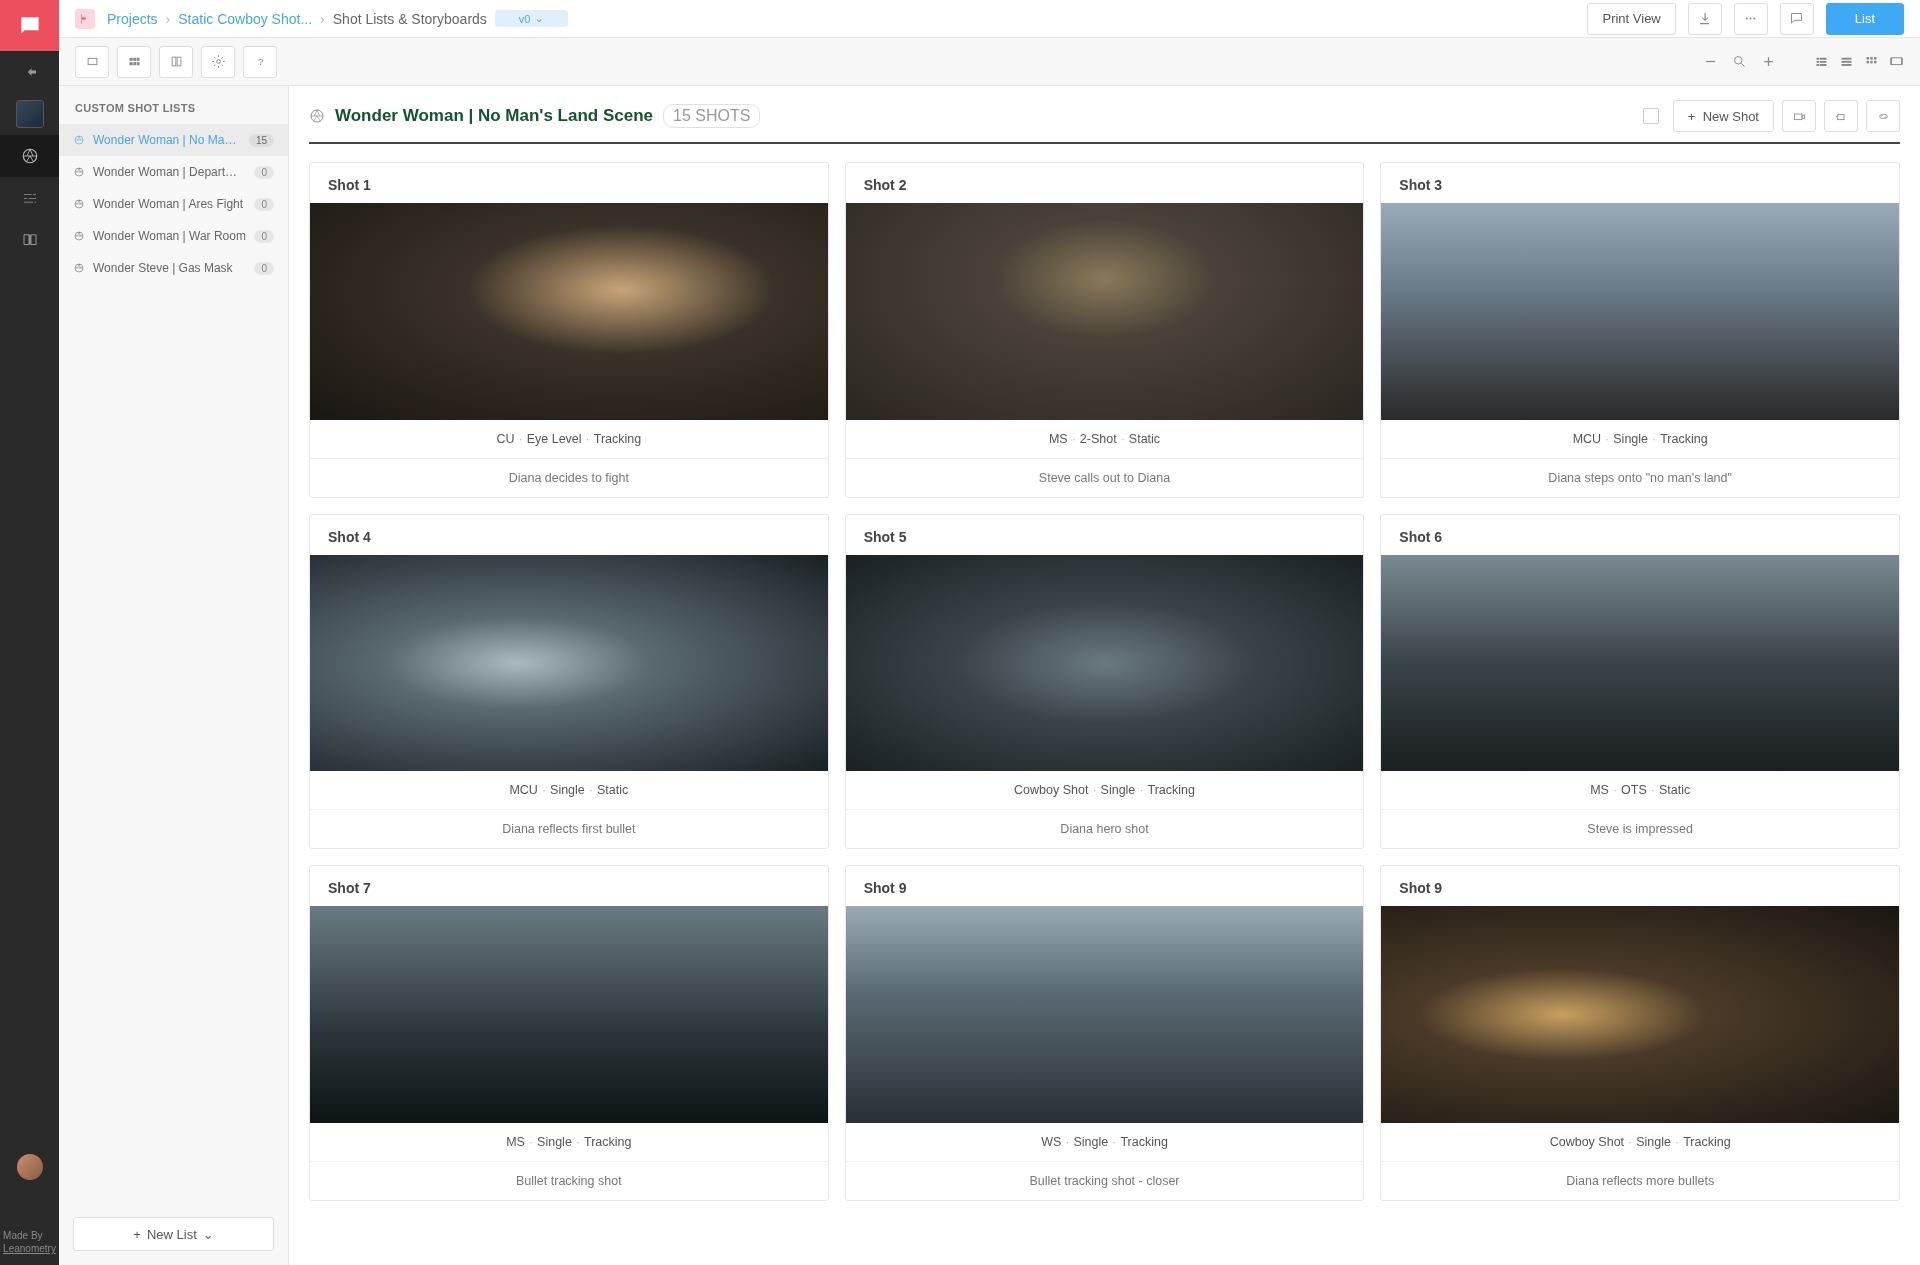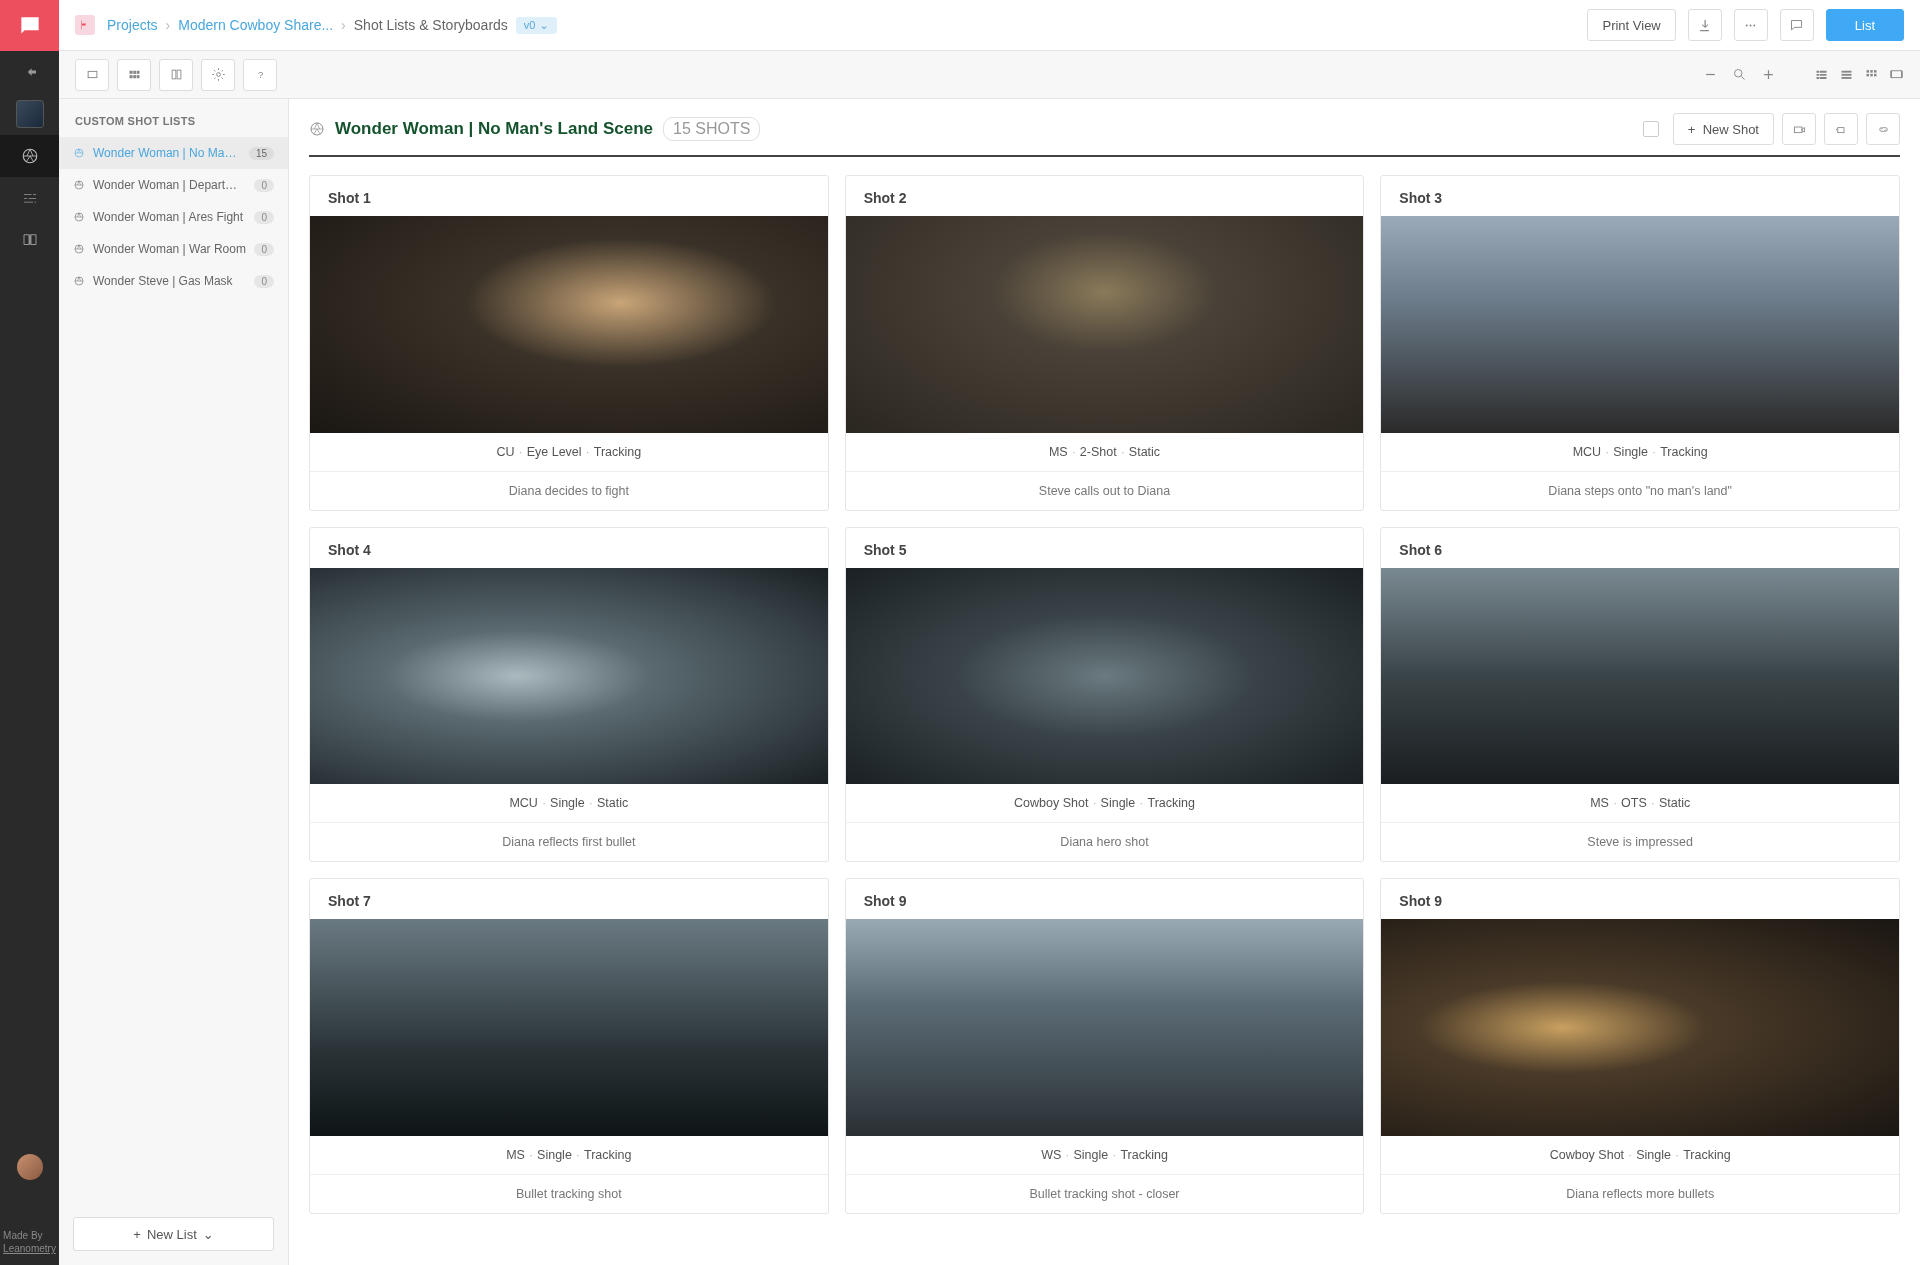--- a/index.html
+++ b/index.html
@@ -17,28 +17,28 @@
 .rail-item.active { background: #1a1a1a; }
 .rail-spacer { flex: 1; }
 .rail-avatar { width: 26px; height: 26px; border-radius: 50%; background: linear-gradient(135deg,#c89070,#8a5a40); margin-bottom: 10px; }
 .rail-credit { font-size: 10px; color: #888; text-align: left; line-height: 1.3; margin-bottom: 10px; margin-top: 39px; }
 .rail-credit a { color: #888; text-decoration: underline; }
 
 
 .main { flex: 1; display: flex; flex-direction: column; min-width: 0; }
 
 
-.topbar { height: 51px; border-bottom: 1px solid #e5e5e5; display: flex; align-items: center; padding: 0 16px; gap: 12px; }
+.topbar { height: 38px; border-bottom: 1px solid #e5e5e5; display: flex; align-items: center; padding: 0 16px; gap: 12px; }
 .topbar-flag { width: 20px; height: 20px; border-radius: 3px; background: #f8d7e0; display: flex; align-items: center; justify-content: center; cursor: pointer; }
 .topbar-flag svg { width: 12px; height: 12px; fill: #ee4f5f; }
 .breadcrumb { display: flex; align-items: center; gap: 8px; font-size: 14px; }
 .breadcrumb a { color: #4aa6de; text-decoration: none; }
 .breadcrumb .sep { color: #bbb; }
 .breadcrumb .current { color: #666; }
-.breadcrumb .ver { background: #e0f0fb; color: #5aa7d6; font-size: 11px; padding: 2px 8px; border-radius: 3px; display: inline-flex; align-items: center; gap: 4px; }
+.breadcrumb .ver { background: #e0f0fb; color: #5aa7d6; font-size: 11px; padding: 2px 24px; border-radius: 3px; display: inline-flex; align-items: center; gap: 4px; }
 .topbar-spacer { flex: 1; }
 .btn { height: 32px; padding: 0 14px; border: 1px solid #ddd; background: #fff; border-radius: 3px; font-size: 13px; color: #555; cursor: pointer; display: inline-flex; align-items: center; justify-content: center; }
 .btn-icon { width: 34px; padding: 0; }
 .btn-icon svg { width: 15px; height: 15px; fill: #888; }
 .btn-primary { background: #3fa9f5; border-color: #3fa9f5; color: #fff; padding: 0 28px; }
 
 
 .toolstrip { height: 48px; background: #f7f7f7; border-bottom: 1px solid #e5e5e5; display: flex; align-items: center; padding: 0 16px; gap: 8px; }
 .toolstrip .btn-icon { background: #fff; }
 .toolstrip-spacer { flex: 1; }
@@ -142,21 +142,21 @@
 
     <div class="topbar">
       <div class="topbar-flag">
         <svg viewBox="0 0 24 24">
             <path d="M5 3v18h1v-8h8l-1-2 1-2H6V3z"></path>
           </svg>
       </div>
       <div class="breadcrumb">
         <a>Projects</a>
         <span class="sep">›</span>
-        <a>Modern Cowboy Share...</a>
+        <a>Static Cowboy Shot...</a>
         <span class="sep">›</span>
         <span class="current">Shot Lists &amp; Storyboards</span>
         <span class="ver">
             <span>v0</span> 
             <span>⌄</span>
           </span>
       </div>
       <div class="topbar-spacer"></div>
       <button class="btn">Print View</button>
       <button class="btn btn-icon">

